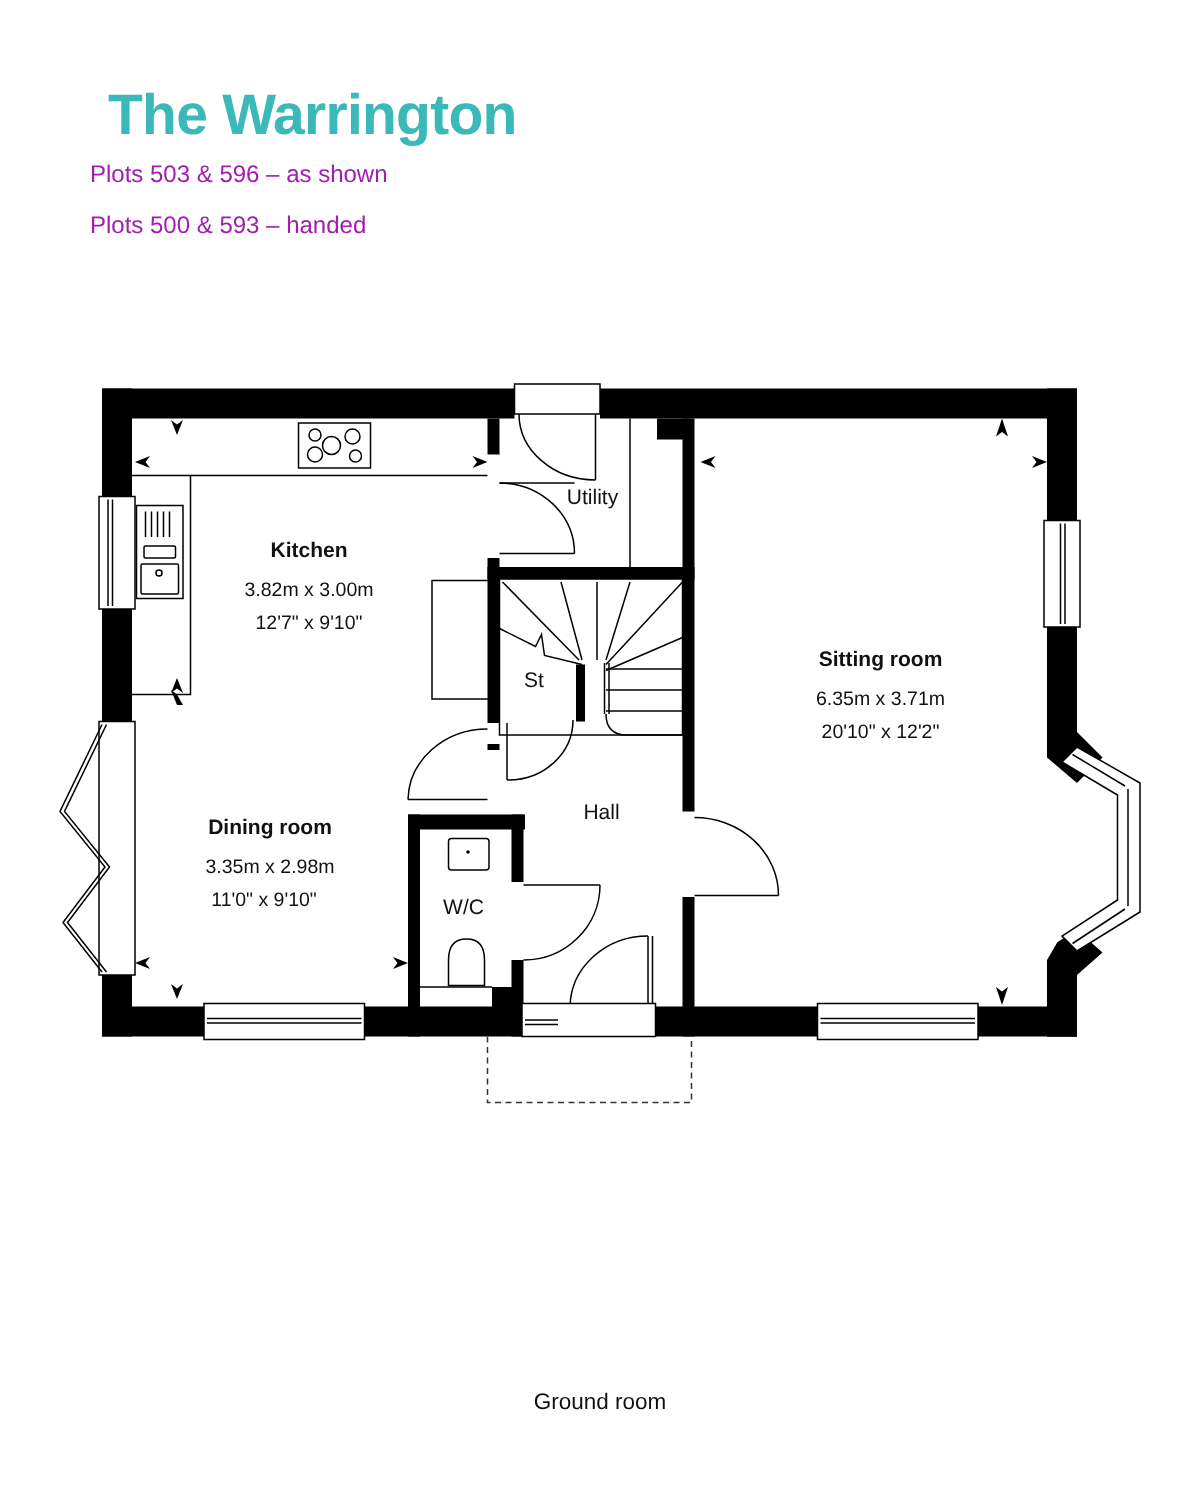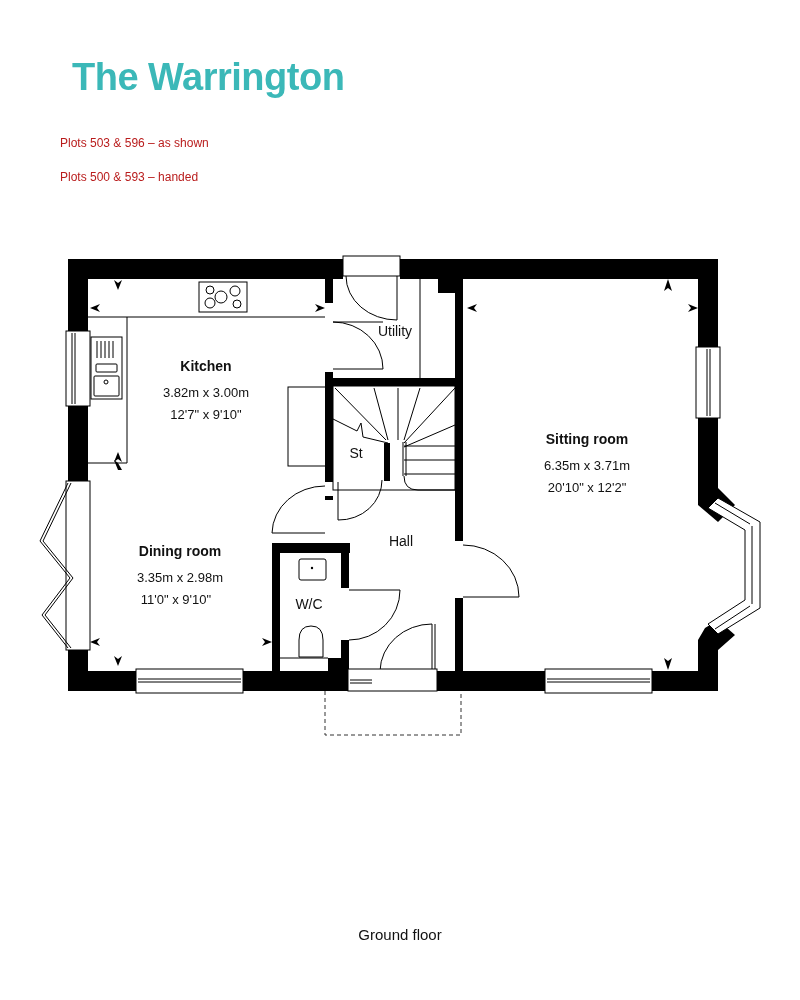--- a/index.html
+++ b/index.html
@@ -1,18 +1,18 @@
 <!DOCTYPE html>
 <html><head>
   <meta charset="utf-8">
   <style>
     html, body { margin: 0; padding: 0; background: #ffffff; }
     body { width: 800px; height: 1000px; position: relative; overflow: hidden; font-family: "Liberation Sans", "DejaVu Sans", sans-serif; color: #111; }
     .title { position: absolute; left: 72px; top: 56px; font-size: 38px; font-weight: 700; color: #3bb8b8; letter-spacing: -0.5px; margin: 0; }
-    .plots { position: absolute; left: 60px; font-size: 12px; color: #b91c1c; margin-top: 28px; }
+    .plots { position: absolute; left: 60px; font-size: 16px; color: #a21caf; }
     .plots.p1 { top: 108px; }
     .plots.p2 { top: 142px; }
     .floor-label { position: absolute; left: 0; width: 800px; top: 926px; text-align: center; font-size: 15px; color: #111; }
     svg.plan { position: absolute; left: 0; top: 0; }
     .room-name { font-family: "Liberation Sans", "DejaVu Sans", sans-serif; font-weight: 700; font-size: 14px; fill: #111; }
     .room-dim { font-family: "Liberation Sans", "DejaVu Sans", sans-serif; font-size: 13px; fill: #111; }
     .room-small { font-family: "Liberation Sans", "DejaVu Sans", sans-serif; font-size: 14px; fill: #111; }
     .wall { fill: #000; }
     .line { fill: none; stroke: #000; stroke-width: 1; }
     .win { fill: #fff; stroke: #000; stroke-width: 1; }
@@ -214,13 +214,13 @@
     <text class="room-dim" x="587" y="470" text-anchor="middle">6.35m x 3.71m</text>
     <text class="room-dim" x="587" y="492" text-anchor="middle">20'10" x 12'2"</text>
 
     <text class="room-small" x="395" y="336" text-anchor="middle">Utility</text>
     <text class="room-small" x="356" y="458" text-anchor="middle">St</text>
     <text class="room-small" x="401" y="546" text-anchor="middle">Hall</text>
     <text class="room-small" x="309" y="609" text-anchor="middle">W/C</text>
   </g>
 </svg>
 
-<div class="floor-label">Ground floor</div>
+<div class="floor-label">Ground room</div>
 
 </body></html>

